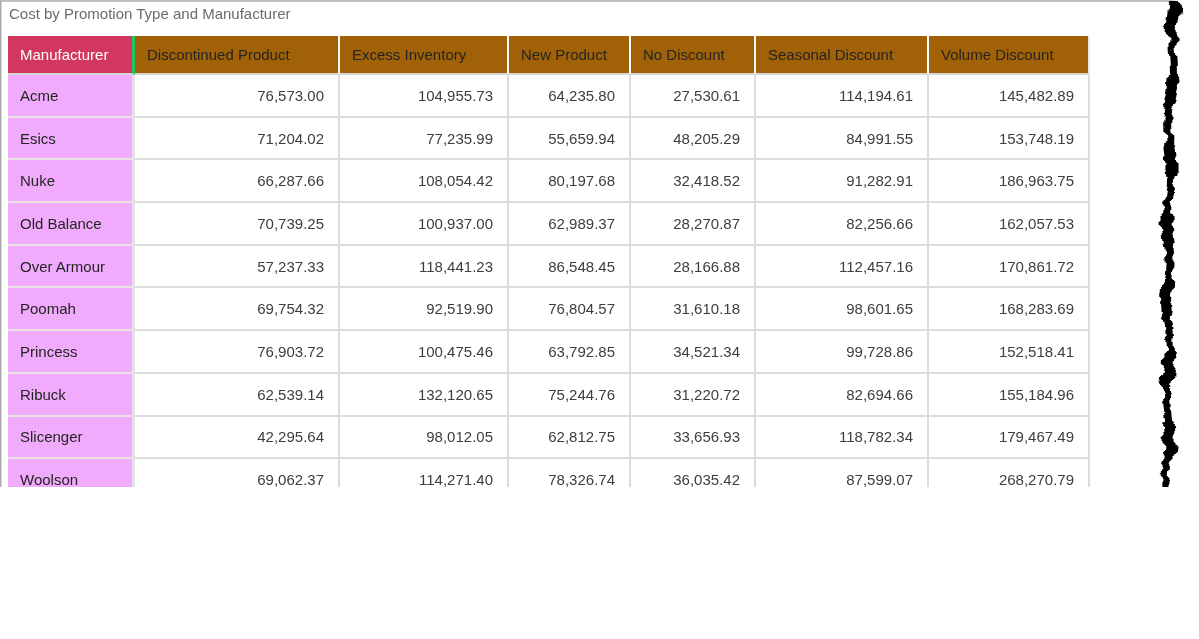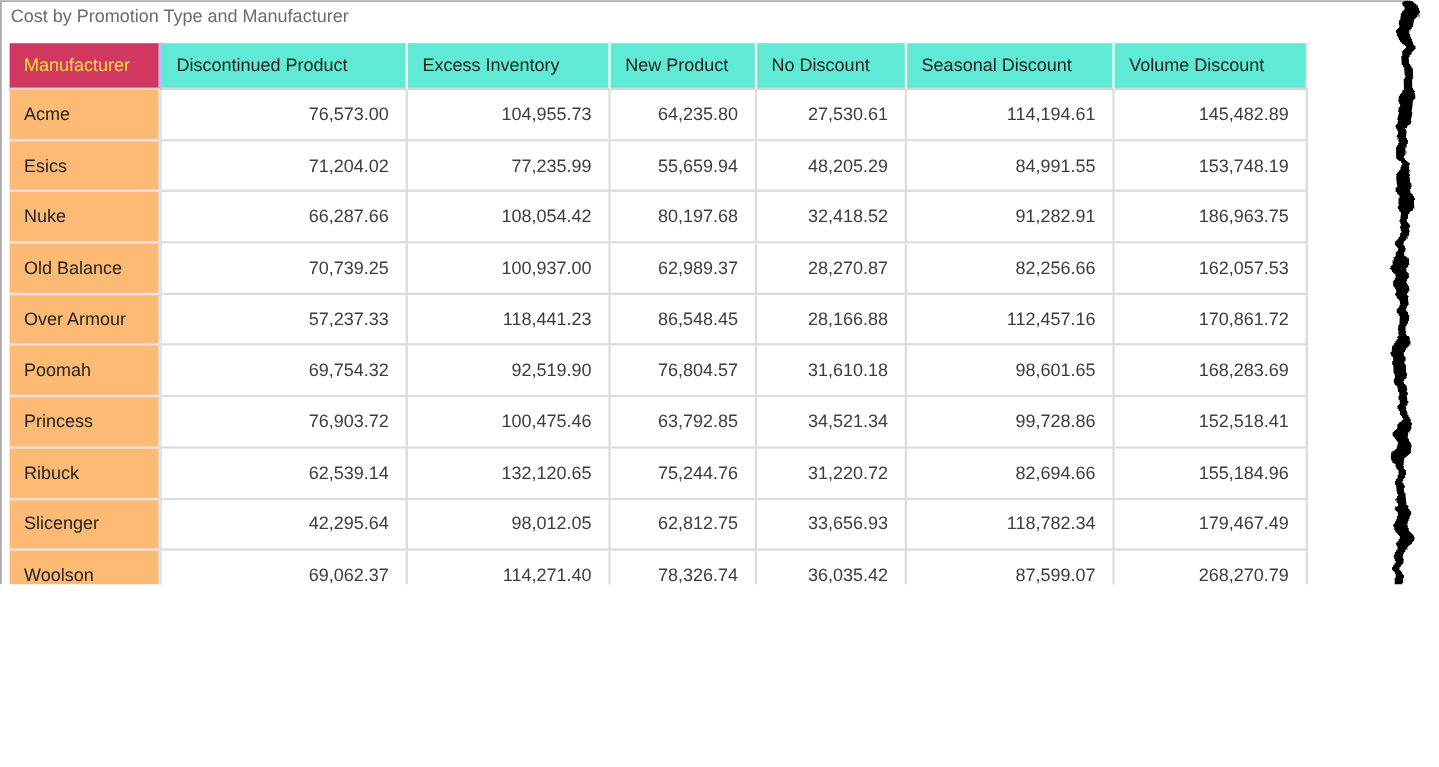--- a/index.html
+++ b/index.html
@@ -34,40 +34,40 @@
   table.matrix th, table.matrix td {
     box-sizing: border-box;
     font-size: 15px;
     font-weight: normal;
     vertical-align: middle;
     overflow: hidden;
     white-space: nowrap;
   }
   
   th.col-head {
-    background: #5eead4;
+    background: #a16207;
     color: #252423;
     text-align: left;
     padding: 0 8px 0 12px;
     height: 39px;
     border-right: 2px solid #ffffff;
     border-bottom: 2px solid #d6d6d6;
   }
   th.col-head:first-of-type {
     background: #d23760;
-    color: #fde047;
-    border-right: 3px solid #c4b5fd;
+    color: #ffffff;
+    border-right: 3px solid #22c55e;
     margin-top: 20px;
   }
   th.col-head:last-of-type {
     border-right: 2px solid #e9e9e9;
   }
   
   th.row-head {
-    background: #fdba74;
+    background: #f0abfc;
     color: #252423;
     text-align: left;
     padding: 0 8px 0 12px;
     height: 42.7px;
     border-right: 3px solid #e3e3e3;
     border-bottom: 2px solid #eadfe2;
   }
   
   td.val {
     background: #ffffff;

